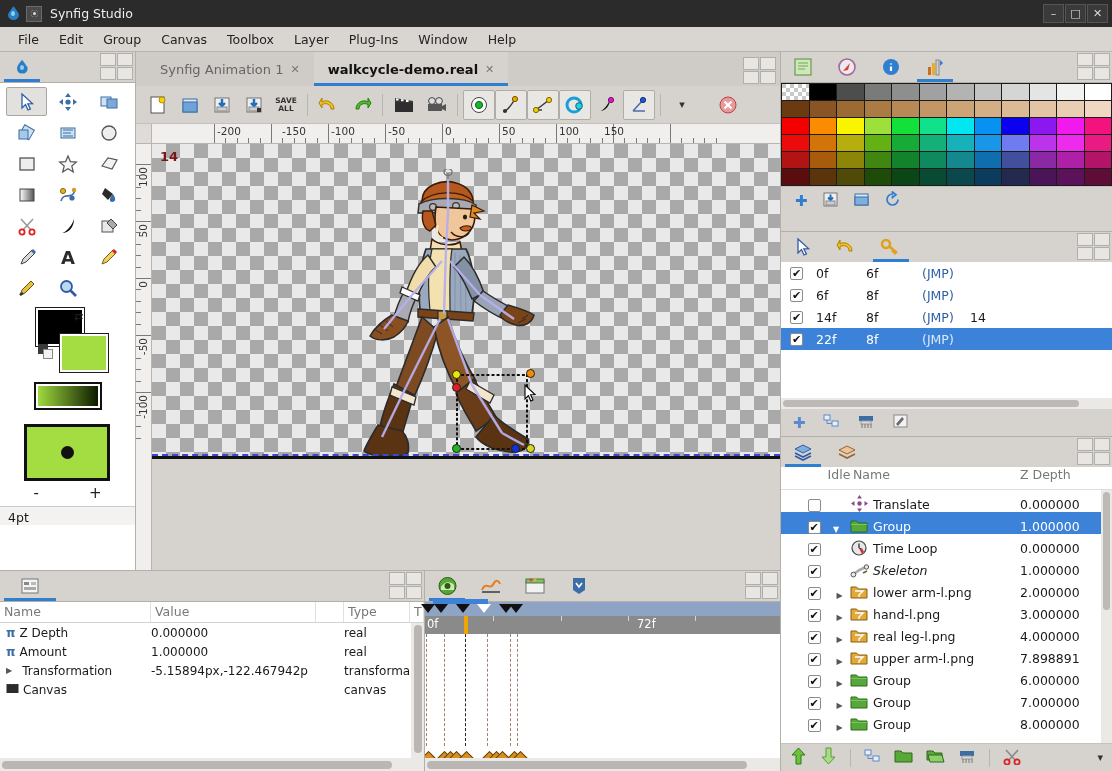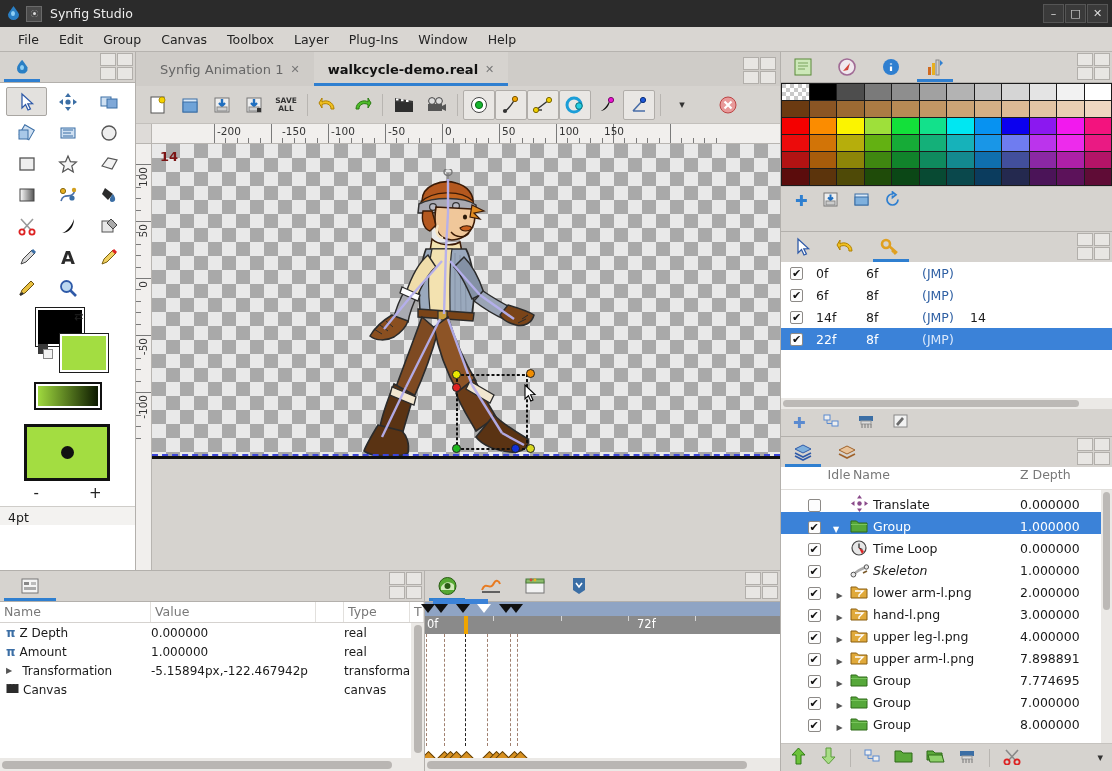--- a/index.html
+++ b/index.html
@@ -1224,21 +1224,21 @@
                 <span class="l-chk">
                   <span class="cb">✔</span>
                 </span>
                 <span class="l-exp" style="padding-left:7px;">▶</span>
                 <span class="l-icon">
                   <svg width="18" height="15" viewBox="0 0 18 15">
                     <path d="M1 2 L6.5 2 L8.5 4 L17 4 L17 13 L1 13 Z" fill="#e0a93a" stroke="#8a5f10" stroke-width="1"></path>
                     <path d="M5 6 L13 6 L9 10 L9 12" stroke="#fff" stroke-width="1.4" fill="none"></path>
                   </svg>
                 </span>
-                <span class="l-name">upper leg-l.png</span>
+                <span class="l-name">real leg-l.png</span>
                 <span class="l-z">4.000000</span>
               </div>
               <div class="ly-row">
                 <span class="l-chk">
                   <span class="cb">✔</span>
                 </span>
                 <span class="l-exp" style="padding-left:7px;">▶</span>
                 <span class="l-icon">
                   <svg width="18" height="15" viewBox="0 0 18 15">
                     <path d="M1 2 L6.5 2 L8.5 4 L17 4 L17 13 L1 13 Z" fill="#e0a93a" stroke="#8a5f10" stroke-width="1"></path>
@@ -1253,21 +1253,21 @@
                   <span class="cb">✔</span>
                 </span>
                 <span class="l-exp" style="padding-left:7px;">▶</span>
                 <span class="l-icon">
                   <svg width="18" height="15" viewBox="0 0 18 15">
                     <path d="M1 2 L6.5 2 L8.5 4 L17 4 L17 13 L1 13 Z" fill="#56a83a" stroke="#2f6a18" stroke-width="1"></path>
                     <path d="M1 5.5 L17 5.5" stroke="#79c45c" stroke-width="1"></path>
                   </svg>
                 </span>
                 <span class="l-name">Group</span>
-                <span class="l-z">7.774695</span>
+                <span class="l-z">6.000000</span>
               </div>
               <div class="ly-row">
                 <span class="l-chk">
                   <span class="cb">✔</span>
                 </span>
                 <span class="l-exp" style="padding-left:7px;">▶</span>
                 <span class="l-icon">
                   <svg width="18" height="15" viewBox="0 0 18 15">
                     <path d="M1 2 L6.5 2 L8.5 4 L17 4 L17 13 L1 13 Z" fill="#56a83a" stroke="#2f6a18" stroke-width="1"></path>
                     <path d="M1 5.5 L17 5.5" stroke="#79c45c" stroke-width="1"></path>

